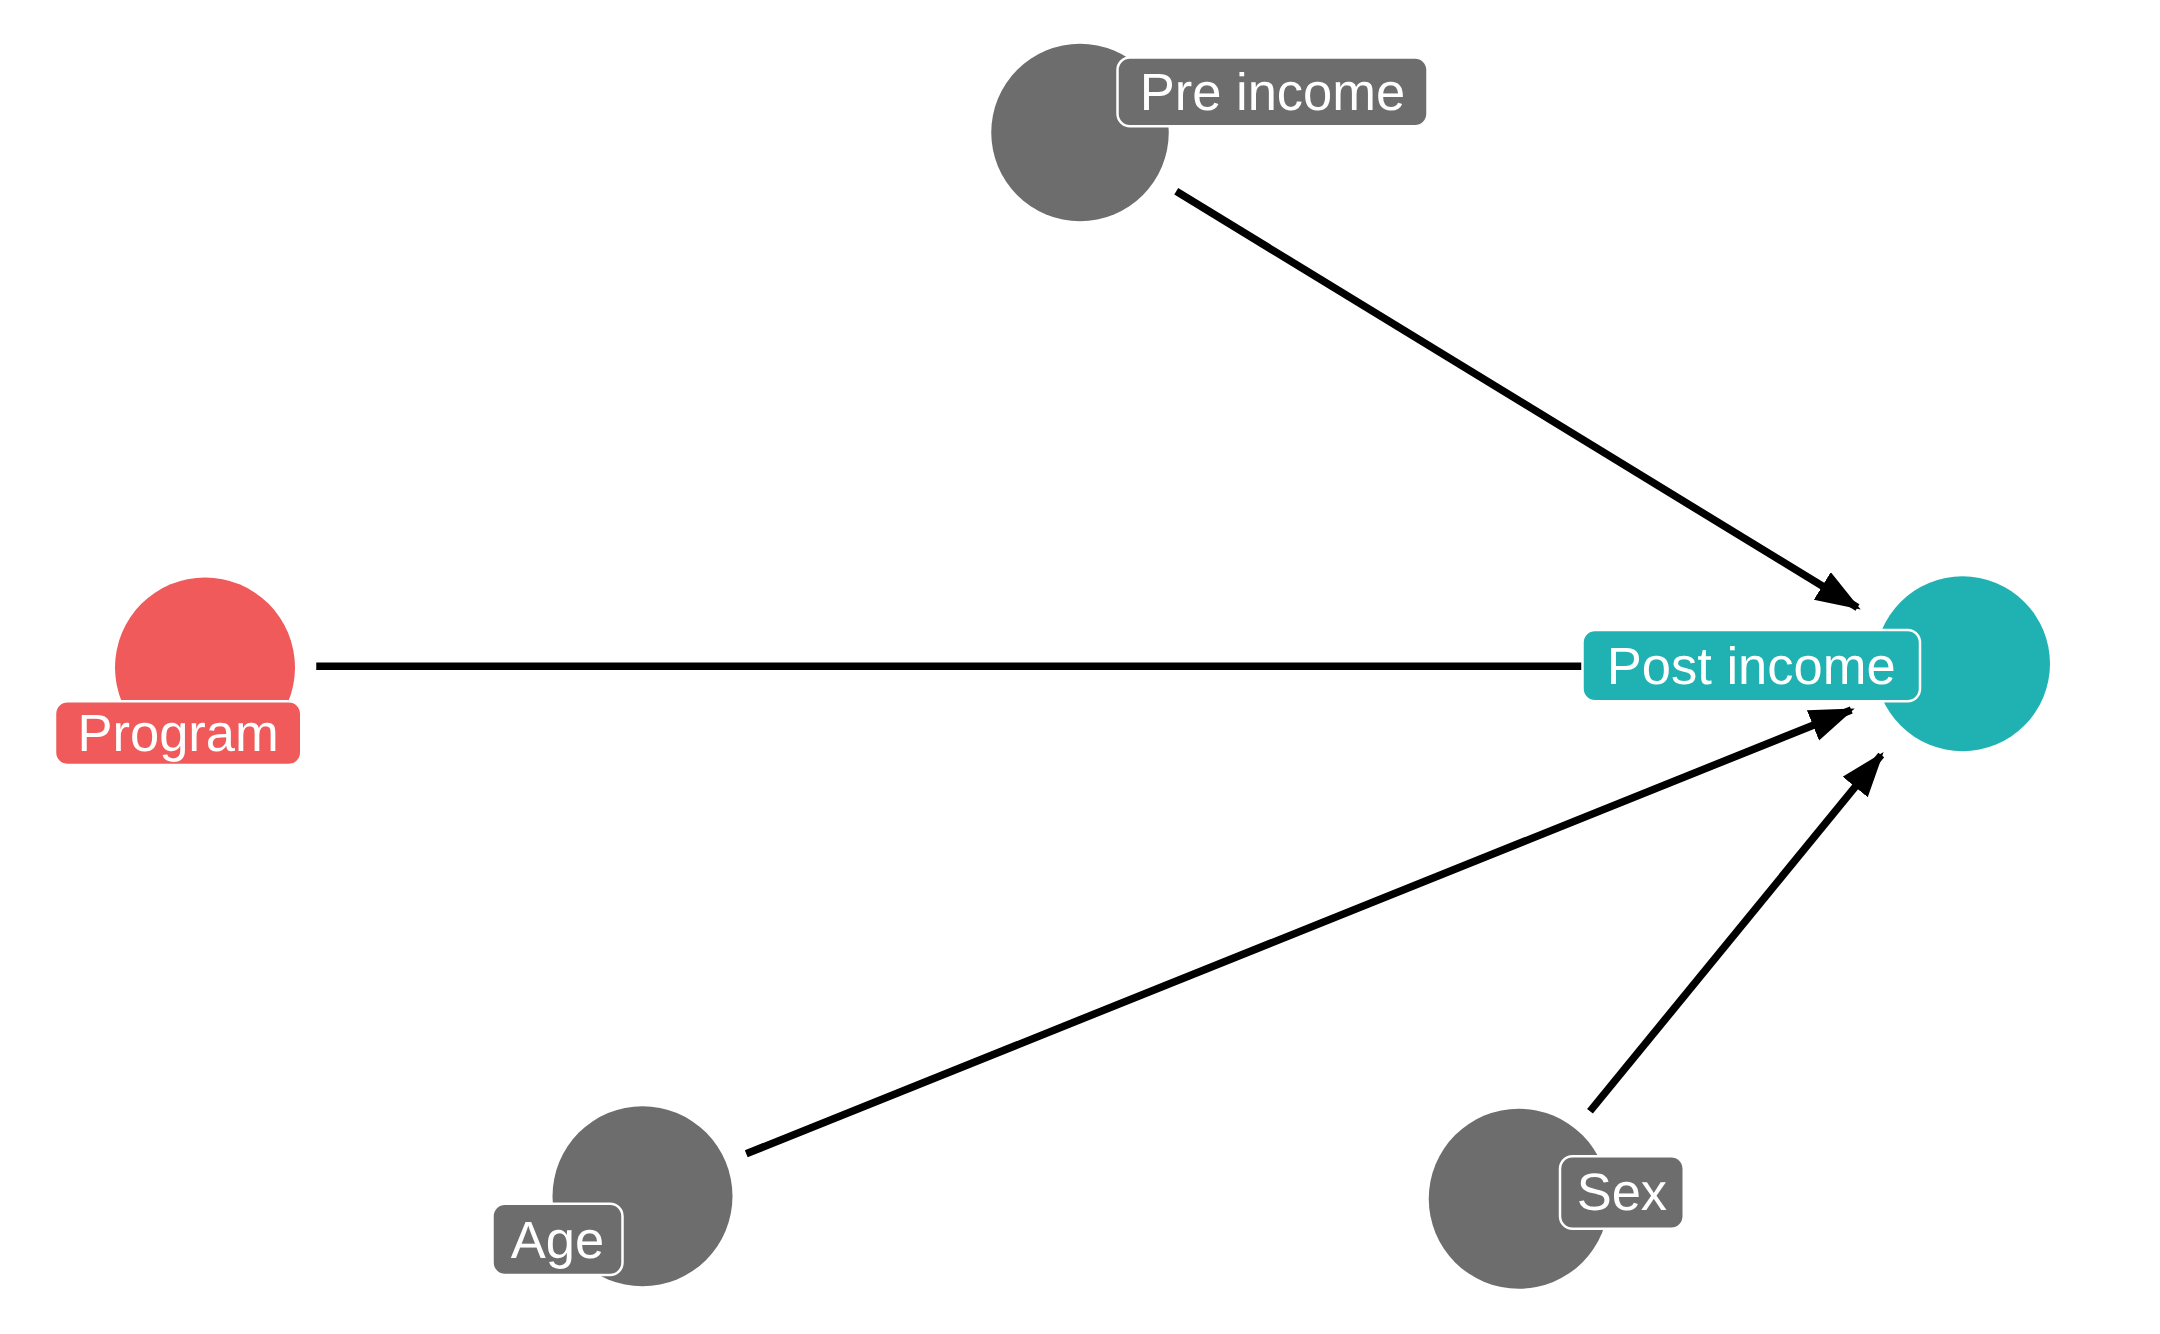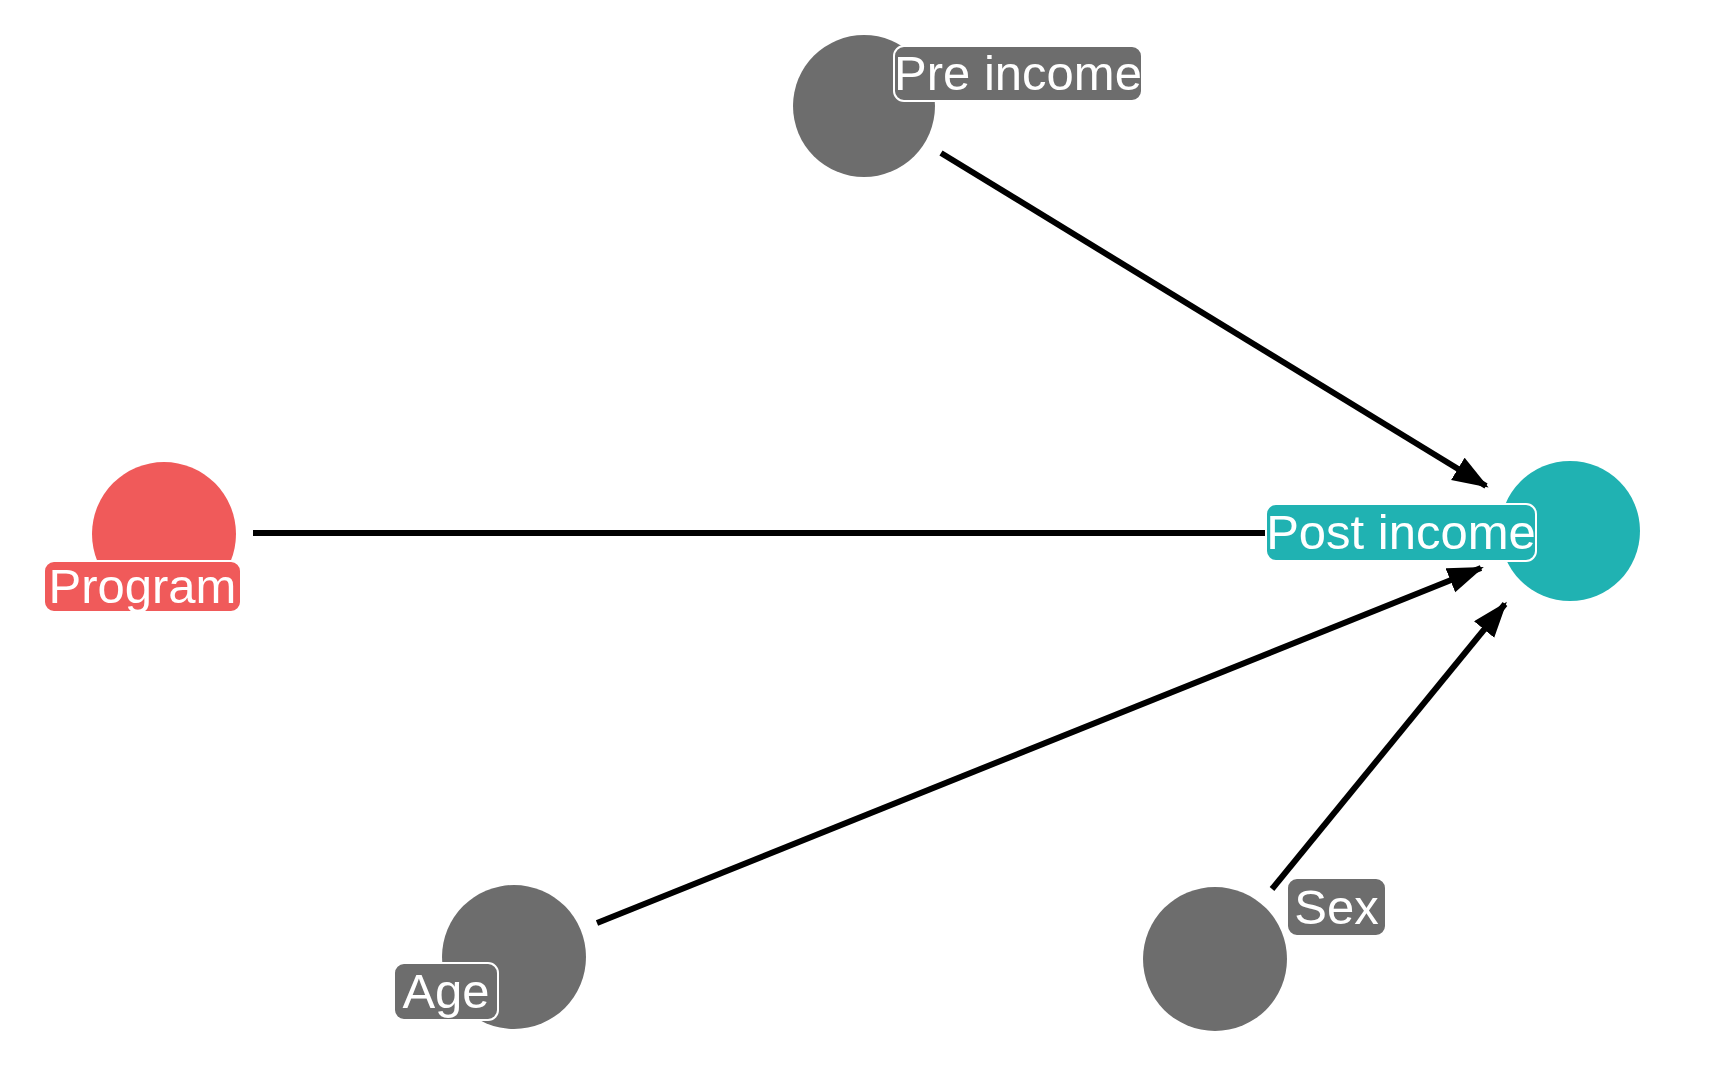--- a/index.html
+++ b/index.html
@@ -25,35 +25,35 @@
     stroke-width: 6;
     fill: none;
   }
   .node-label {
     position: absolute;
     display: flex;
     align-items: center;
     justify-content: center;
     box-sizing: border-box;
     color: #FFFFFF;
-    font-size: 49px;
+    font-size: 42px;
     line-height: 1;
     border: 2.5px solid #FFFFFF;
     border-radius: 11px;
     white-space: nowrap;
   }
   .bg-gray { background: #6D6D6D; }
   .bg-red  { background: #F05A5A; }
   .bg-teal { background: #20B2B2; }
 
   .label-pre-income  { left: 893px;  top: 45px;  width: 250px; height: 57px; }
   .label-program     { left: 43px;   top: 560px; width: 199px; height: 53px; }
   .label-post-income { left: 1265px; top: 503px; width: 272px; height: 59px; }
   .label-age         { left: 393px;  top: 962px; width: 106px; height: 59px; }
-  .label-sex         { left: 1247px; top: 877px; width: 101px; height: 60px; margin-left: 39px; }
+  .label-sex         { left: 1247px; top: 924px; width: 101px; height: 60px; }
 </style>
 </head>
 <body>
 
 <div class="canvas">
 
   <svg class="dag-svg" width="1728" height="1067" viewBox="0 0 1728 1067">
     <defs>
       <marker id="arrowhead" markerUnits="userSpaceOnUse" markerWidth="40" markerHeight="30" refX="33" refY="13" orient="auto">
         <path d="M0,0 L36,13 L0,26 Z" fill="#000000"></path>

